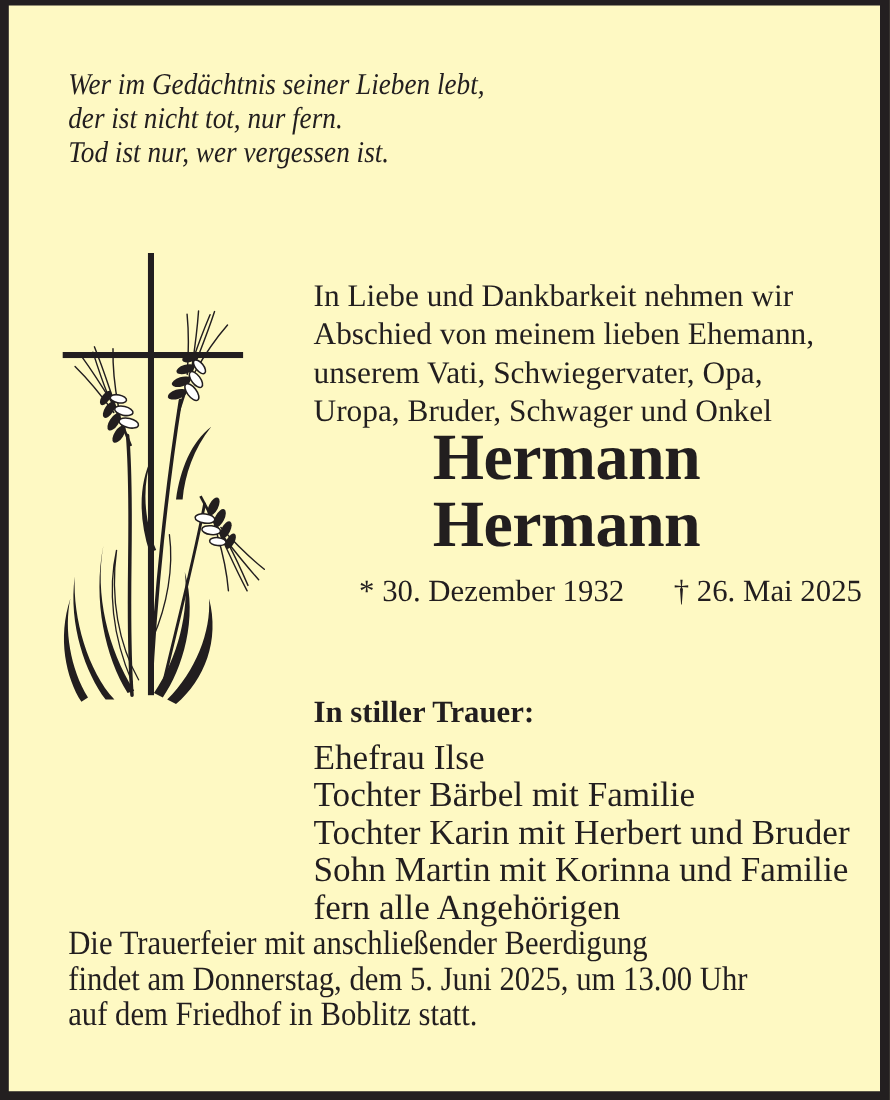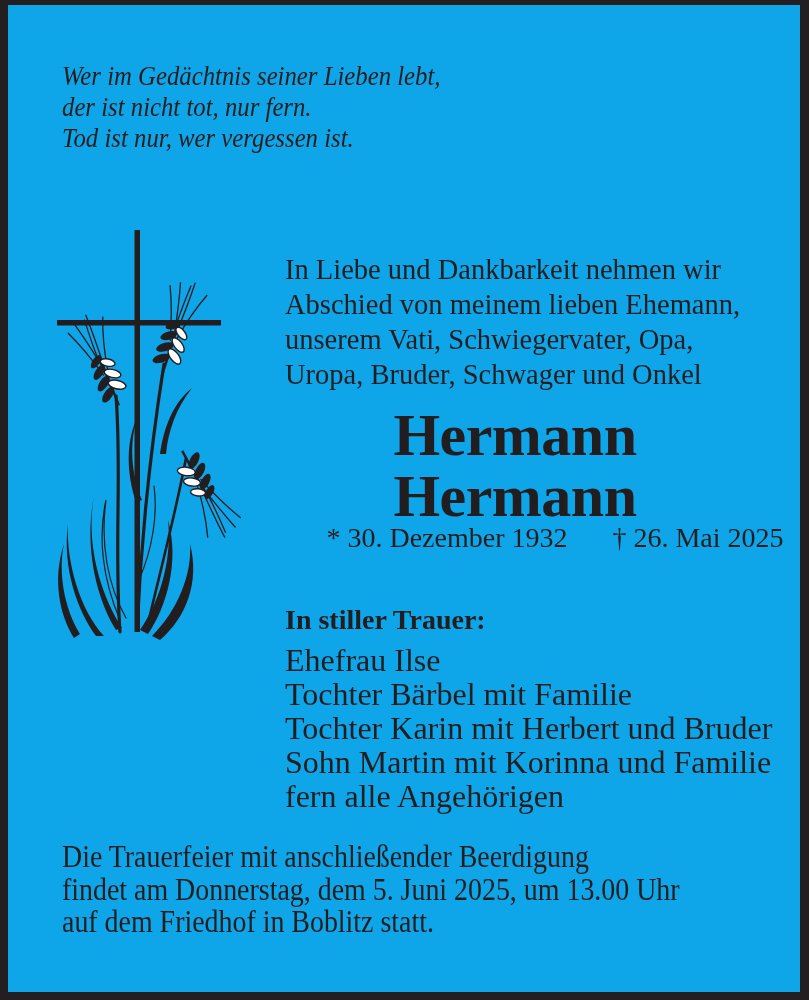--- a/index.html
+++ b/index.html
@@ -1,21 +1,21 @@
 <!DOCTYPE html>
 <html><head>
 <meta charset="utf-8">
 <style>
   html, body { margin: 0; padding: 0; background: #ffffff; }
   .page {
     position: relative;
     width: 809px;
     height: 1000px;
     box-sizing: border-box;
-    background: #0ea5e9;
+    background: #fef9c3;
     border-style: solid;
     border-color: #231f20;
     border-width: 5px 9px 8px 8px;
     font-family: "Liberation Serif", "DejaVu Serif", serif;
     color: #221e1f;
     overflow: hidden;
   }
   .abs { position: absolute; }
   .epigraph {
     left: 54px; top: 55px;
@@ -34,32 +34,31 @@
     white-space: pre-line;
     margin-top: 37px;
   }
   .name-block {
     left: 277px; top: 380px; width: 460px;
     text-align: center;
     font-weight: bold;
     font-size: 60px;
     line-height: 61px;
     letter-spacing: -0.5px;
-    margin-top: 20px;
   }
   .dates {
     left: 277px; top: 518px; width: 460px;
     font-size: 28px;
     line-height: 30px;
     text-align: center;
     white-space: nowrap;
     margin-left: 40px;
   }
   .dates .death { margin-left: 45px; }
-  .mourners { left: 277px; top: 598px; }
+  .mourners { left: 277px; top: 626px; }
   .mourners-heading {
     font-weight: bold;
     font-size: 28px;
     line-height: 34px;
     margin-bottom: 6px;
     white-space: nowrap;
   }
   .mourner-line {
     font-size: 32px;
     line-height: 34px;

